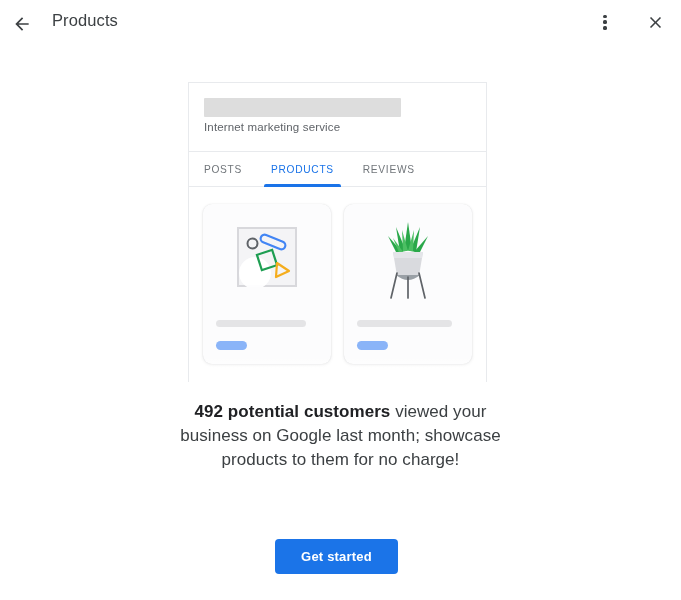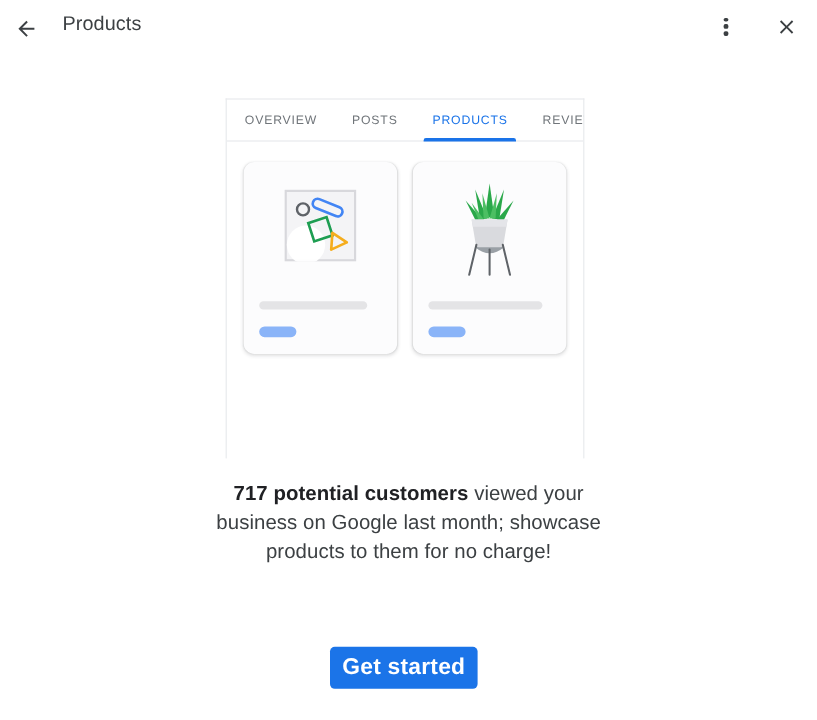--- a/index.html
+++ b/index.html
@@ -208,21 +208,21 @@
     position: absolute;
     left: 275px;
     top: 539px;
     width: 123px;
     height: 35px;
     background: #1b74e8;
     color: #ffffff;
     border: none;
     border-radius: 4px;
     font-family: "Liberation Sans", sans-serif;
-    font-size: 19px;
+    font-size: 13px;
     font-weight: 700;
     letter-spacing: 0.2px;
     cursor: pointer;
     padding: 0;
   }
 </style>
 </head>
 <body>
 
 <div class="appbar">
@@ -246,23 +246,26 @@
     <div class="icon-btn">
       <svg width="19" height="19" viewBox="0 0 24 24">
         <path d="M19 6.4L17.6 5 12 10.6 6.4 5 5 6.4 10.6 12 5 17.6 6.4 19 12 13.4 17.6 19 19 17.6 13.4 12z" fill="#3c4043"></path>
       </svg>
     </div>
   </div>
 </div>
 
 <div class="profile-card">
 
+  <div class="biz-head">
+    <div class="biz-name-bar"></div>
+    <div class="biz-category">Internet marketing service</div>
+  </div>
 
   <div class="tabs">
-    <div class="tab">OVERVIEW</div>
     <div class="tab">POSTS</div>
     <div class="tab active">PRODUCTS</div>
     <div class="tab">REVIEWS</div>
   </div>
 
   <div class="products-row">
 
     <div class="product-card">
       <div class="product-media">
         <svg width="60" height="60" viewBox="0 0 60 60">
@@ -307,16 +310,16 @@
       <div class="ph-title"></div>
       <div class="ph-pill"></div>
     </div>
 
   </div>
 
   <div class="card-fade"></div>
 </div>
 
 <div class="message">
-  <b>717 potential customers</b><span> viewed your business on Google last month; showcase products to them for no charge!</span>
+  <b>492 potential customers</b><span> viewed your business on Google last month; showcase products to them for no charge!</span>
 </div>
 
 <button class="cta">Get started</button>
 
 </body></html>

